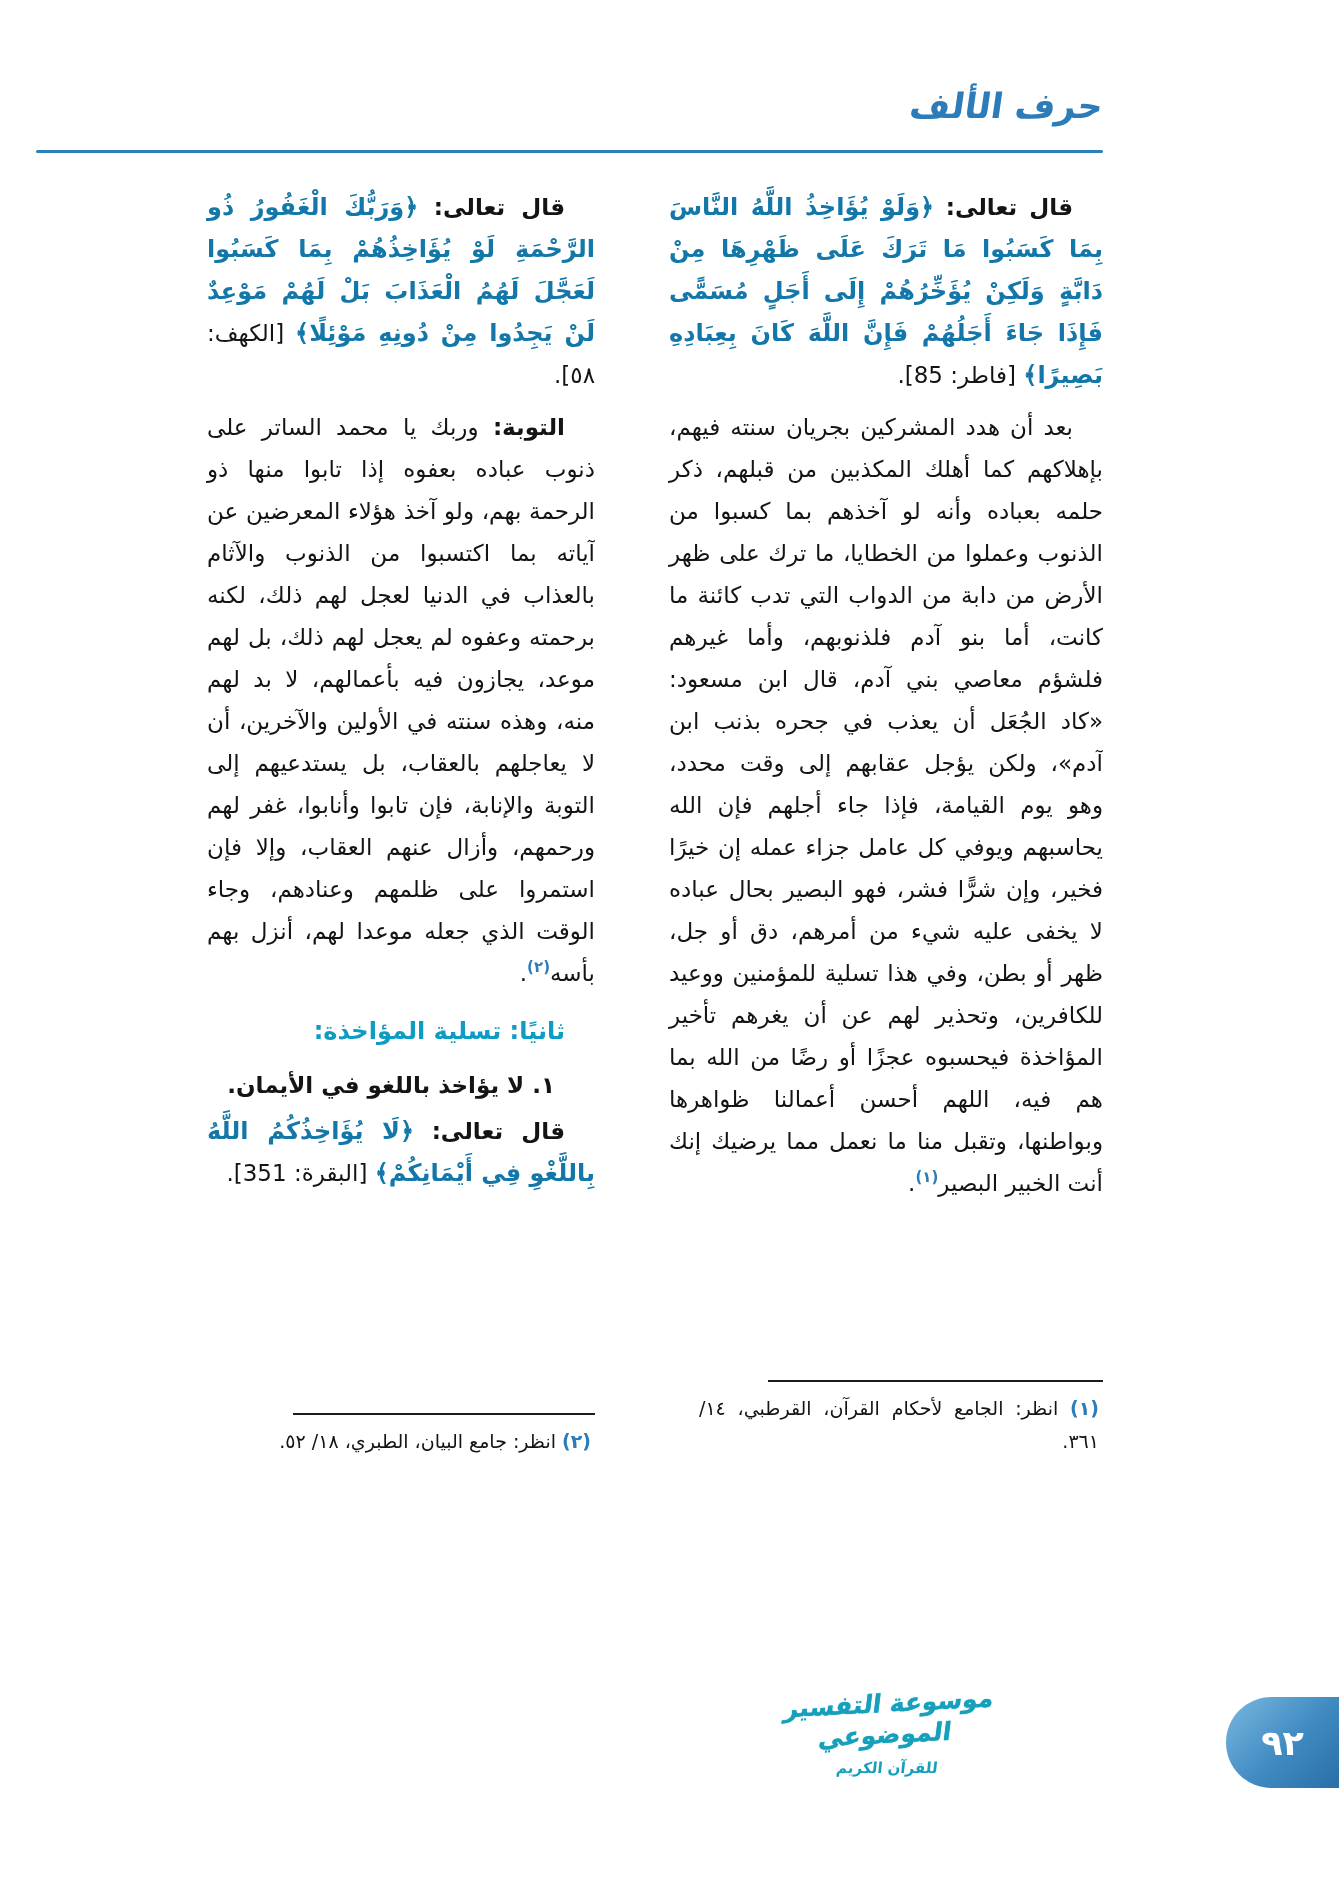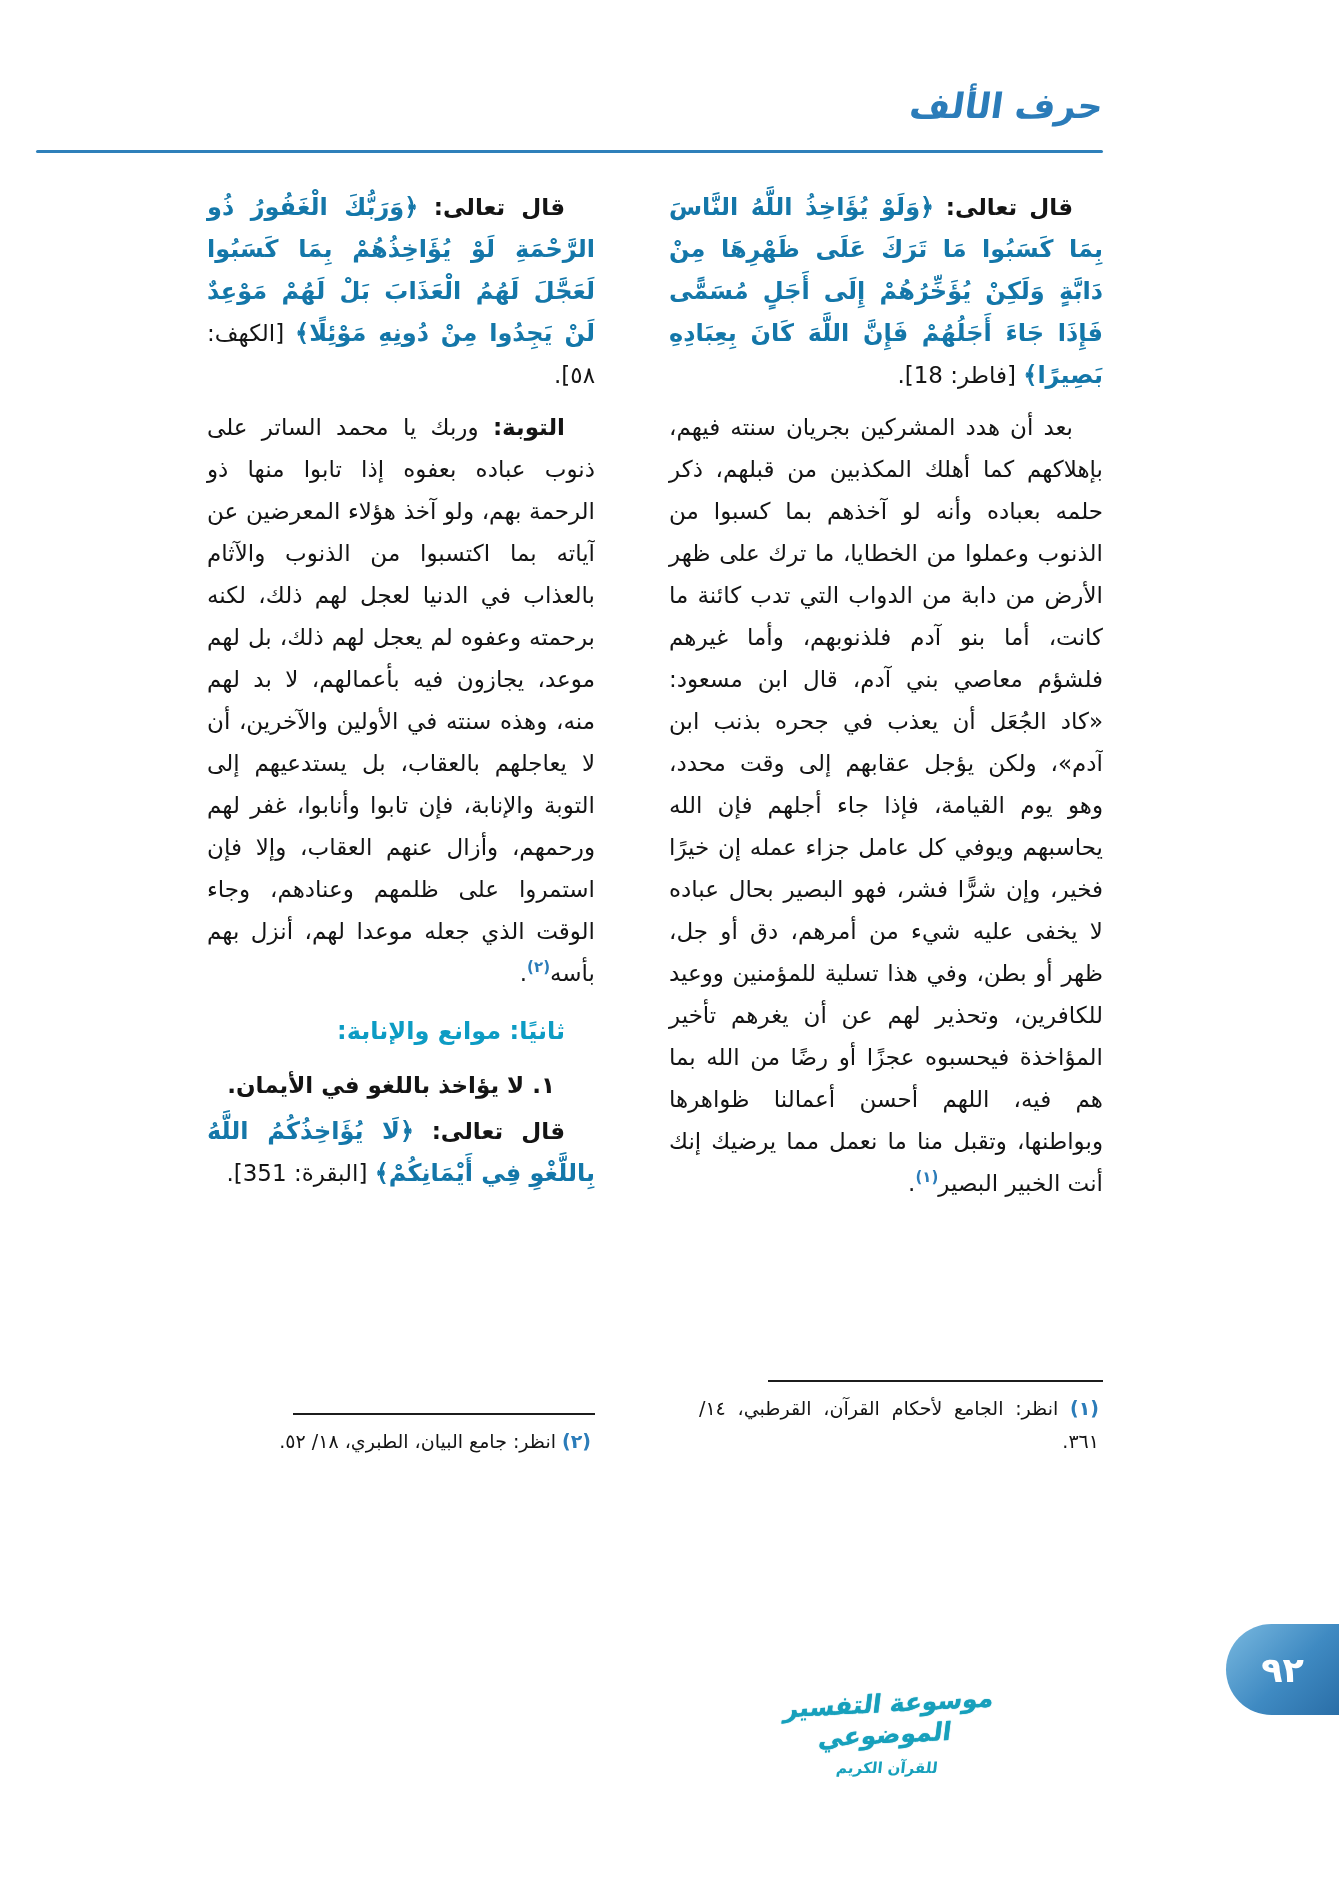--- a/index.html
+++ b/index.html
@@ -104,21 +104,21 @@
     font-size: 19px;
     line-height: 33px;
     margin: 4px;
     padding-left: 70px;
   }
   .fn-num { color: #2b7cb9; font-weight: 700; }
 
   
   .page-badge {
     position: absolute;
-    top: 1624px; right: 0;
+    top: 1697px; right: 0;
     width: 113px; height: 91px;
     background: linear-gradient(135deg, #7ab9e0 0%, #3f8ac2 55%, #2a6ea7 100%);
     border-radius: 48px 0 0 48px;
     display: flex;
     align-items: center;
     justify-content: center;
     color: #ffffff;
     font-size: 35px;
     font-weight: 700;
   }
@@ -150,21 +150,21 @@
 
   <div class="header-title">حرف الألف</div>
   <div class="header-rule"></div>
 
   <div class="columns">
 
     <section class="col col-right">
       <p class="verse-para">
         <span class="lead">قال تعالى:</span>
         <span class="verse">﴿وَلَوْ يُؤَاخِذُ اللَّهُ النَّاسَ بِمَا كَسَبُوا مَا تَرَكَ عَلَى ظَهْرِهَا مِنْ دَابَّةٍ وَلَكِنْ يُؤَخِّرُهُمْ إِلَى أَجَلٍ مُسَمًّى فَإِذَا جَاءَ أَجَلُهُمْ فَإِنَّ اللَّهَ كَانَ بِعِبَادِهِ بَصِيرًا﴾</span>
-        <span class="vref">[فاطر: 18].</span>
+        <span class="vref">[فاطر: 85].</span>
       </p>
       <p class="body-para"><span>بعد أن هدد المشركين بجريان سنته فيهم، بإهلاكهم كما أهلك المكذبين من قبلهم، ذكر حلمه بعباده وأنه لو آخذهم بما كسبوا من الذنوب وعملوا من الخطايا، ما ترك على ظهر الأرض من دابة من الدواب التي تدب كائنة ما كانت، أما بنو آدم فلذنوبهم، وأما غيرهم فلشؤم معاصي بني آدم، قال ابن مسعود: «كاد الجُعَل أن يعذب في جحره بذنب ابن آدم»، ولكن يؤجل عقابهم إلى وقت محدد، وهو يوم القيامة، فإذا جاء أجلهم فإن الله يحاسبهم ويوفي كل عامل جزاء عمله إن خيرًا فخير، وإن شرًّا فشر، فهو البصير بحال عباده لا يخفى عليه شيء من أمرهم، دق أو جل، ظهر أو بطن، وفي هذا تسلية للمؤمنين ووعيد للكافرين، وتحذير لهم عن أن يغرهم تأخير المؤاخذة فيحسبوه عجزًا أو رضًا من الله بما هم فيه، اللهم أحسن أعمالنا ظواهرها وبواطنها، وتقبل منا ما نعمل مما يرضيك إنك أنت الخبير البصير</span><sup class="fnref">(١)</sup><span>.</span></p>
 
       <div class="footnote-block">
         <div class="fn-rule"></div>
         <p class="footnote">
           <span class="fn-num">(١)</span>
           <span>انظر: الجامع لأحكام القرآن، القرطبي، ١٤/ ٣٦١.</span>
         </p>
       </div>
@@ -175,21 +175,21 @@
         <span class="lead">قال تعالى:</span>
         <span class="verse">﴿وَرَبُّكَ الْغَفُورُ ذُو الرَّحْمَةِ لَوْ يُؤَاخِذُهُمْ بِمَا كَسَبُوا لَعَجَّلَ لَهُمُ الْعَذَابَ بَلْ لَهُمْ مَوْعِدٌ لَنْ يَجِدُوا مِنْ دُونِهِ مَوْئِلًا﴾</span>
         <span class="vref">[الكهف: ٥٨].</span>
       </p>
 
       <p class="body-para">
         <span class="lead">التوبة:</span>
         <span>وربك يا محمد الساتر على ذنوب عباده بعفوه إذا تابوا منها ذو الرحمة بهم، ولو آخذ هؤلاء المعرضين عن آياته بما اكتسبوا من الذنوب والآثام بالعذاب في الدنيا لعجل لهم ذلك، لكنه برحمته وعفوه لم يعجل لهم ذلك، بل لهم موعد، يجازون فيه بأعمالهم، لا بد لهم منه، وهذه سنته في الأولين والآخرين، أن لا يعاجلهم بالعقاب، بل يستدعيهم إلى التوبة والإنابة، فإن تابوا وأنابوا، غفر لهم ورحمهم، وأزال عنهم العقاب، وإلا فإن استمروا على ظلمهم وعنادهم، وجاء الوقت الذي جعله موعدا لهم، أنزل بهم بأسه</span><sup class="fnref">(٢)</sup><span>.</span>
       </p>
 
-      <p class="section-heading">ثانيًا: موانع والإنابة:</p>
+      <p class="section-heading">ثانيًا: تسلية المؤاخذة:</p>
 
       <p class="item-title">١. لا يؤاخذ باللغو في الأيمان.</p>
 
       <p class="verse-para">
         <span class="lead">قال تعالى:</span>
         <span class="verse">﴿لَا يُؤَاخِذُكُمُ اللَّهُ بِاللَّغْوِ فِي أَيْمَانِكُمْ﴾</span>
         <span class="vref">[البقرة: 351].</span>
       </p>
 
 

